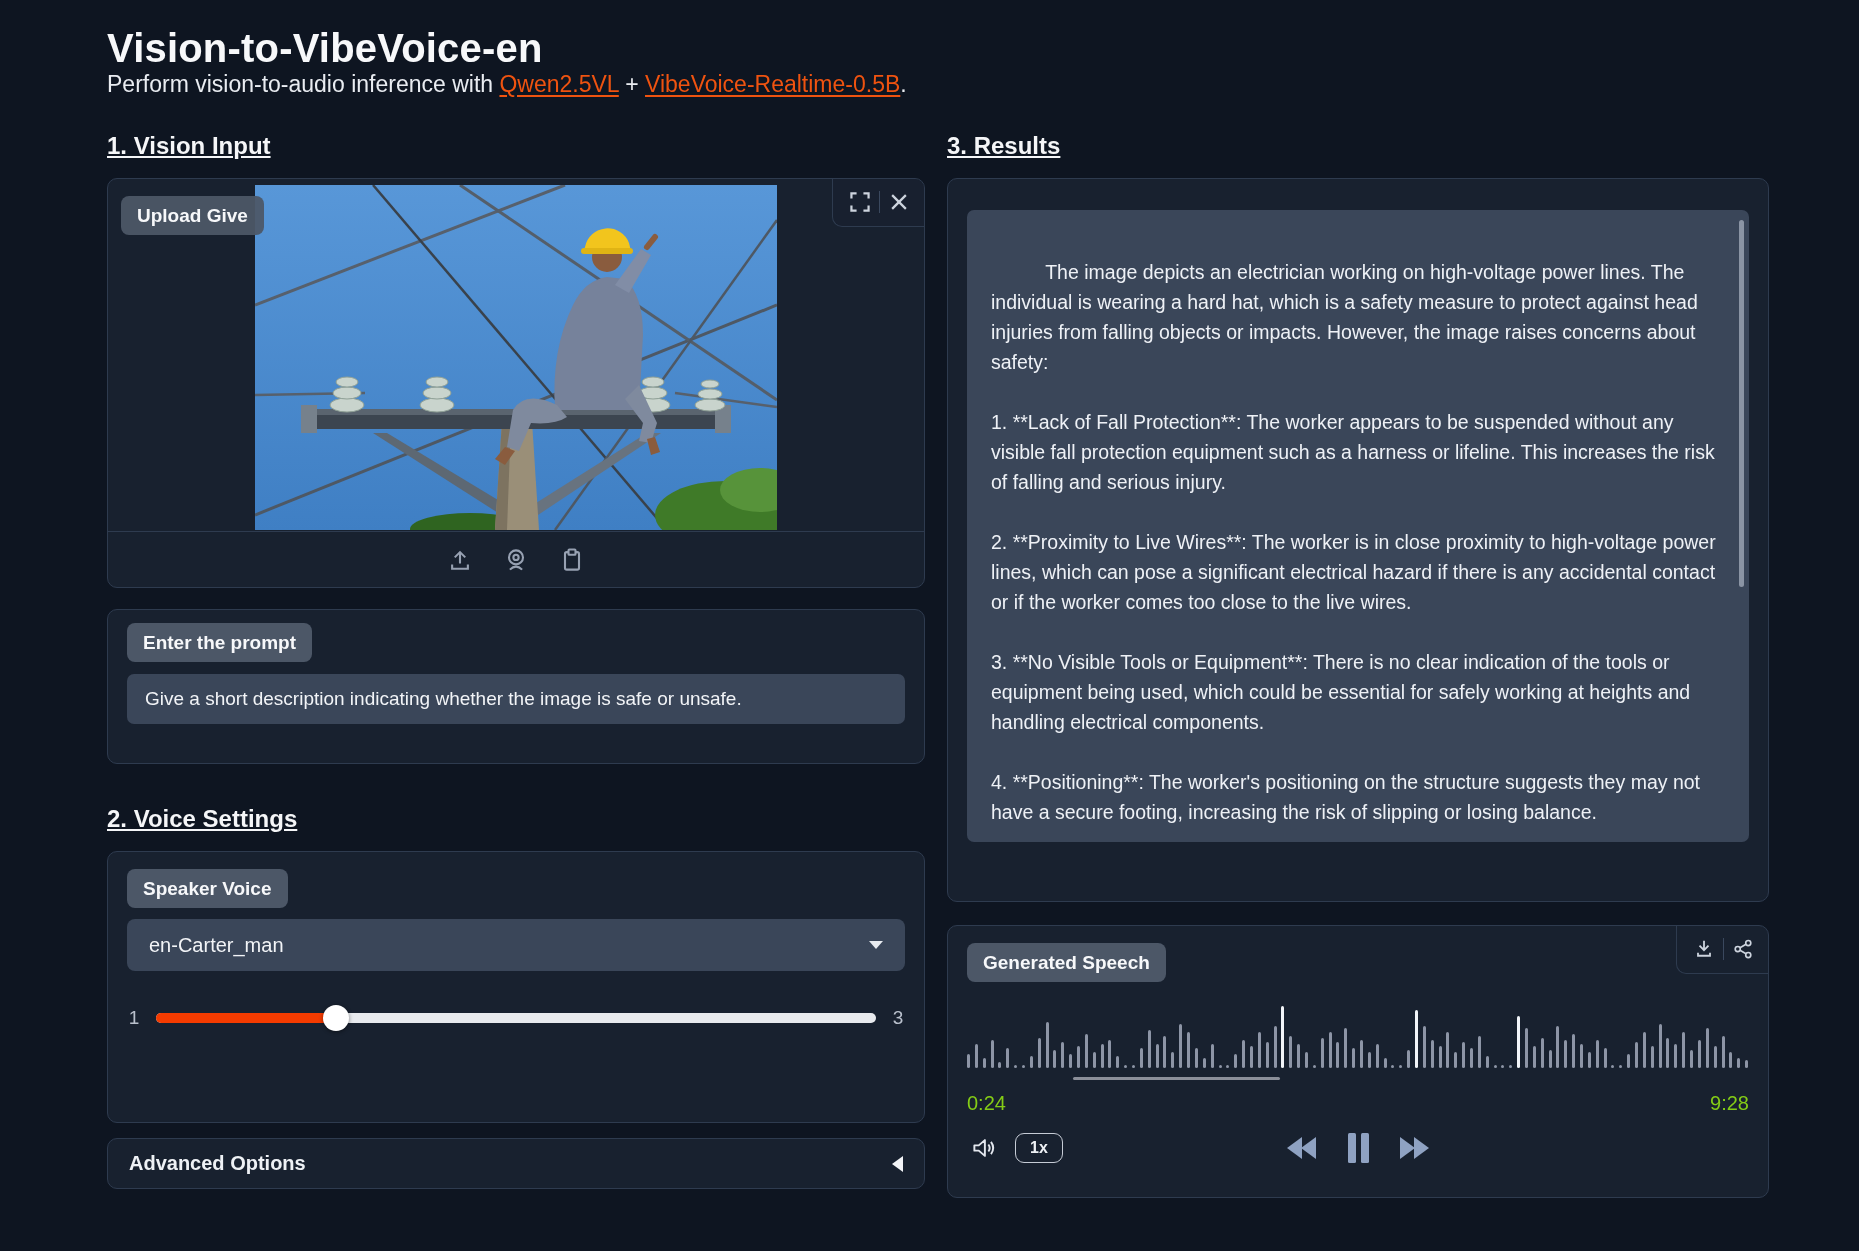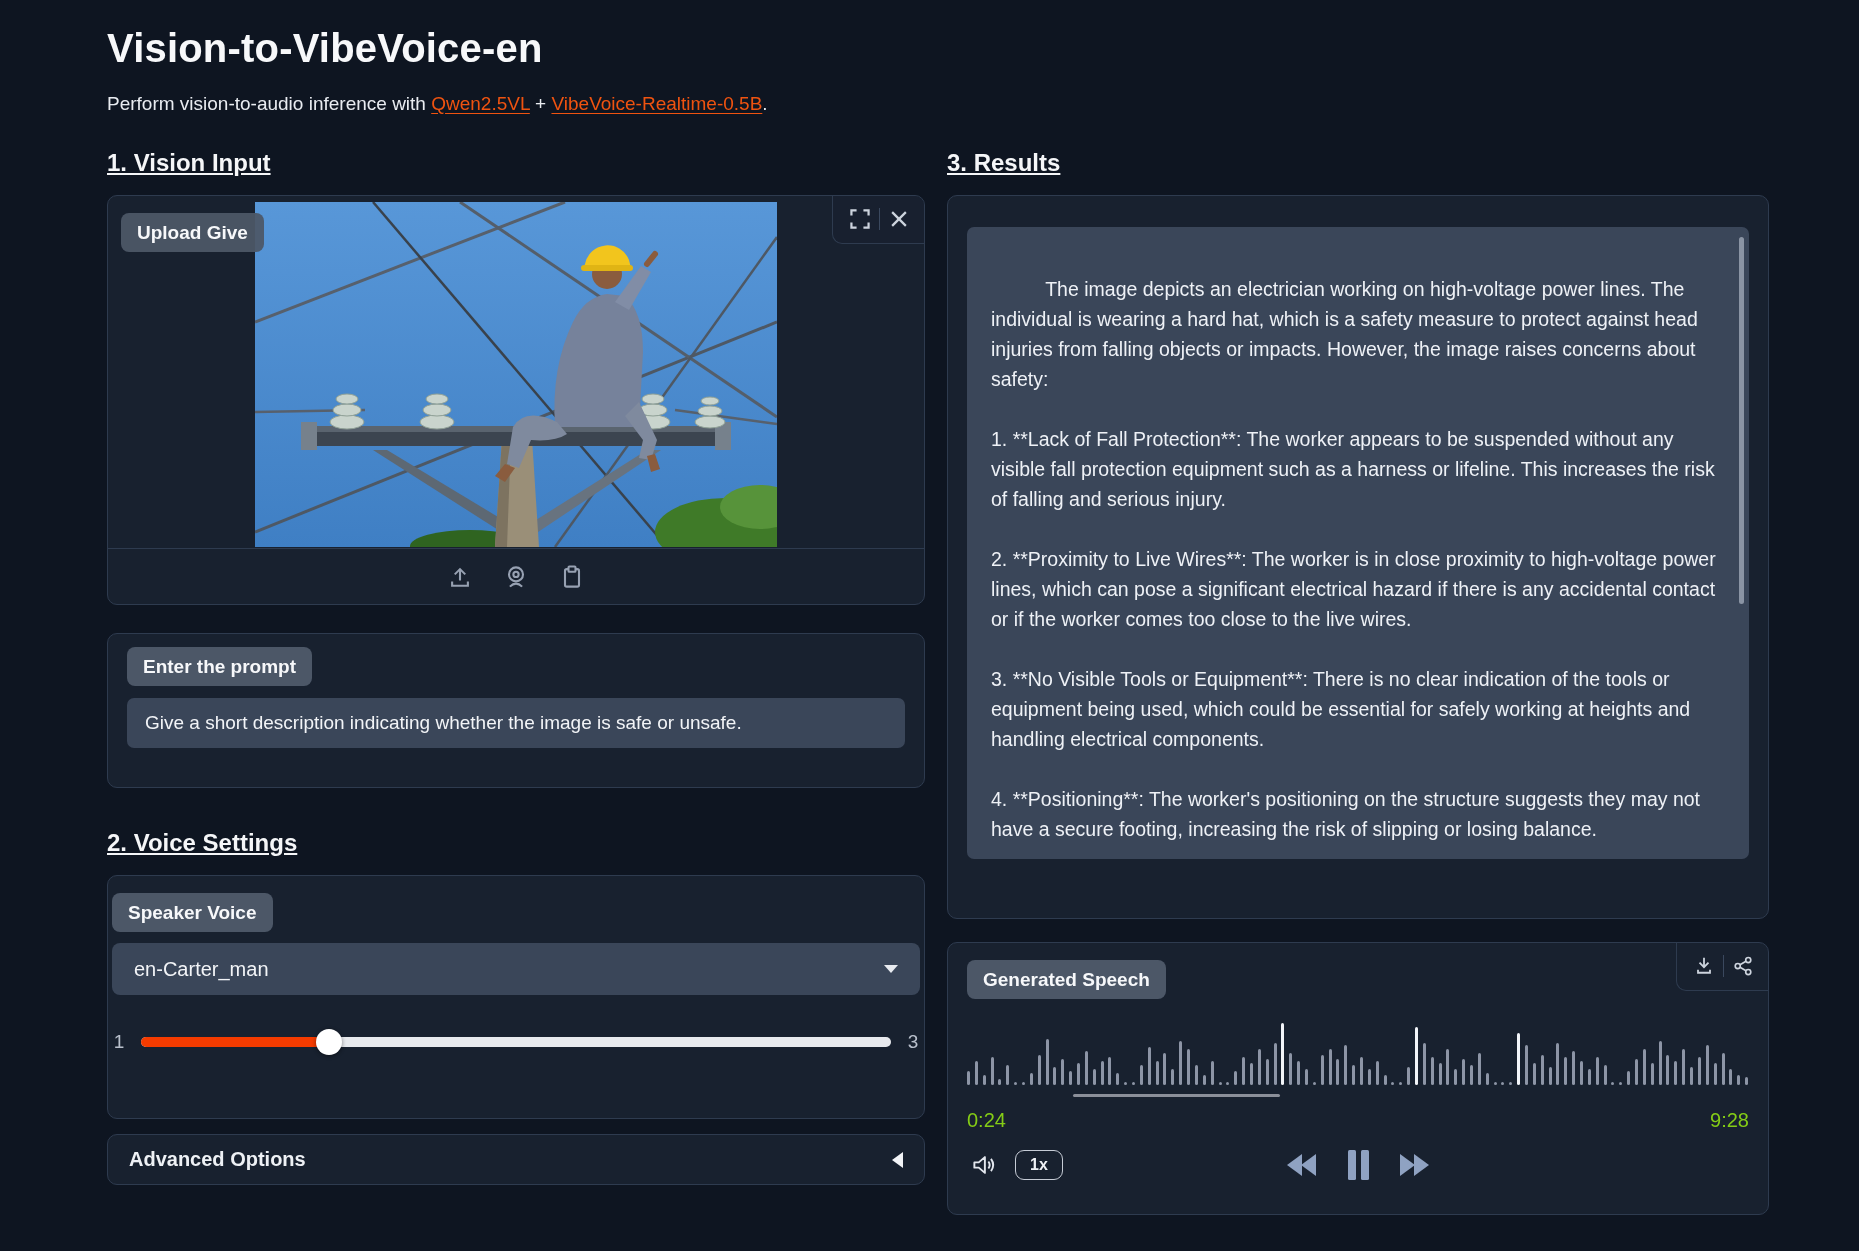--- a/index.html
+++ b/index.html
@@ -4,21 +4,21 @@
 <style>
   * { margin:0; padding:0; box-sizing:border-box; }
   html,body { width:1859px; height:1251px; overflow:hidden; }
   body {
     background:#0e1521;
     font-family:"Liberation Sans","DejaVu Sans",sans-serif;
     color:#f2f4f7;
   }
   .page { padding:26px 0 0 107px; }
   h1.app-title { font-size:40px; font-weight:700; letter-spacing:.2px; color:#f7f8fa; }
-  .subtitle { margin-top:22px; font-size:19px; color:#e9ecf1; }
+  .subtitle { font-size:23px; color:#e9ecf1; }
   .subtitle a { color:var(--accent,#ef5310); text-decoration:underline; text-underline-offset:3px; cursor:pointer; }
 
   .columns { display:grid; grid-template-columns:818px 822px; column-gap:22px; margin-top:34px; }
   h2.section { font-size:24px; font-weight:700; color:#f5f6f8; margin-bottom:18px;text-decoration:underline; }
 
   .panel {
     background:#18212f;
     border:1px solid #2e3b4f;
     border-radius:10px;
     position:relative;
@@ -49,35 +49,35 @@
   .icon-btn { background:none; border:none; cursor:pointer; display:flex; align-items:center; justify-content:center; padding:3px; color:#cdd4de; }
   .tool-divider { width:1px; height:22px; background:#3a485e; }
   .vision-footer {
     position:absolute; left:0; right:0; bottom:0; height:56px;
     border-top:1px solid #2e3b4f;
     display:flex; align-items:center; justify-content:center; gap:22px;
   }
   .vision-footer .icon-btn { color:#97a1b2; }
 
   
-  .prompt-panel { height:155px; margin-top:28px; padding:13px 19px; }
+  .prompt-panel { height:155px; margin-top:21px; padding:13px 19px; }
   .textbox {
     margin-top:12px;
     background:#3a4659;
     border-radius:7px;
     padding:13px 18px;
     font-size:19px; color:#f2f4f7;
     line-height:24px;
     cursor:text;
     white-space:pre-wrap;
   }
 
   
   .voice-heading { margin-top:41px; }
-  .voice-panel { height:244px; padding:17px 4px; }
+  .voice-panel { height:272px; padding:17px 19px; }
   .dropdown {
     margin-top:11px; height:52px;
     background:#3a4659; border-radius:8px;
     display:flex; align-items:center; justify-content:space-between;
     padding:0 22px; cursor:pointer;
     font-size:20px; color:#f2f4f7;
   }
   .caret-down { width:0; height:0; border-left:7px solid transparent; border-right:7px solid transparent; border-top:8px solid #e8ebf0; }
   .cfg-row { margin-top:42px; display:flex; align-items:center; justify-content:space-between; }
   .number-group {

